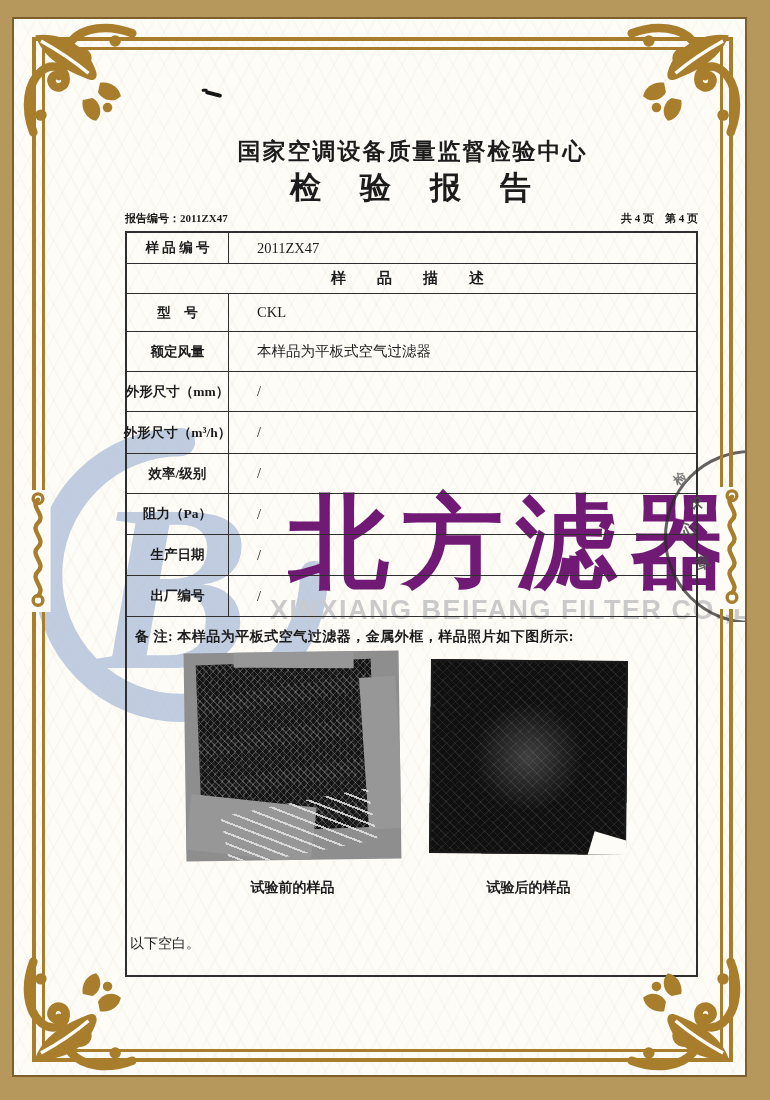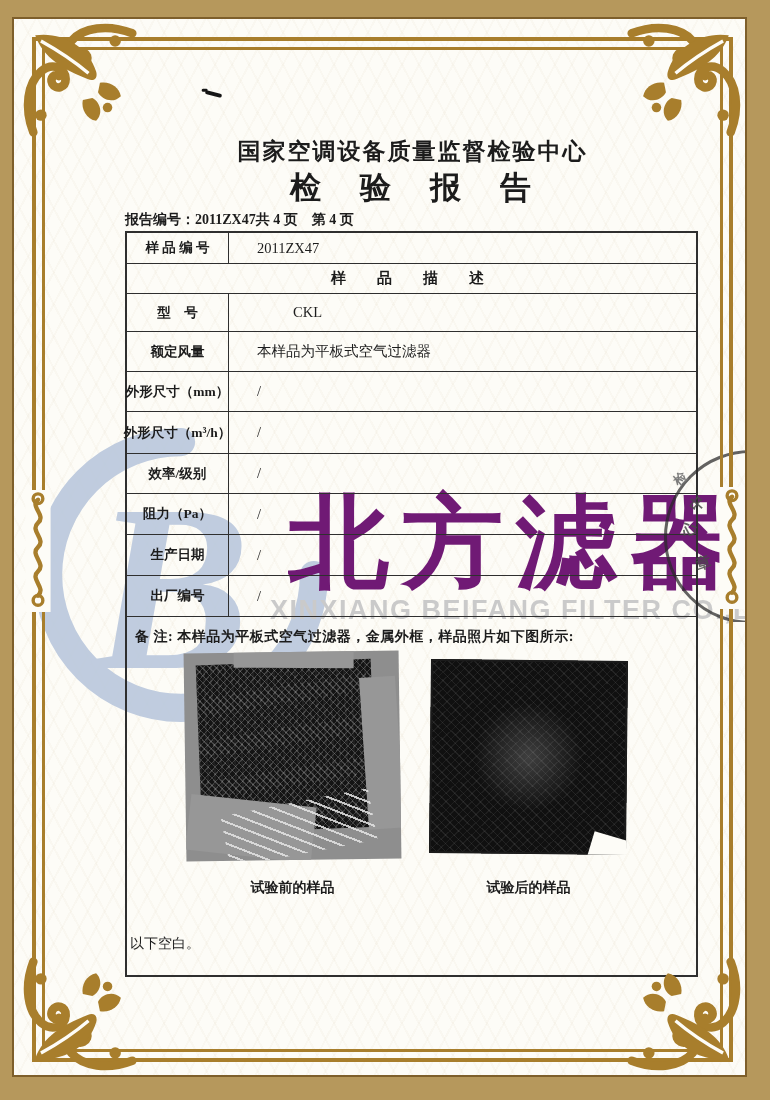--- a/index.html
+++ b/index.html
@@ -43,27 +43,27 @@
 
   
   .content{position:absolute;inset:0;z-index:2;}
   .org-name{position:absolute;left:125px;top:136px;width:575px;text-align:center;
     font-family:"Liberation Sans","DejaVu Sans",sans-serif;
     font-size:23px;font-weight:bold;letter-spacing:2px;}
   .report-title{position:absolute;left:125px;top:167px;width:575px;text-align:center;
     font-family:"Liberation Sans","DejaVu Sans",sans-serif;
     font-size:31px;font-weight:bold;letter-spacing:4px;}
   .header-line{position:absolute;left:125px;top:211px;width:573px;display:flex;
-    font-size:14px;font-weight:600;}
+    justify-content:space-between;font-size:11px;font-weight:600;}
 
   .sample-table{position:absolute;left:125px;top:231px;width:573px;
     border:2px solid #2f2f2f;box-sizing:border-box;background:transparent;}
   .trow{display:flex;border-top:1.6px solid #2f2f2f;box-sizing:border-box;align-items:stretch;}
   .trow:first-child{border-top:none;}
-  .h30{height:30px;} .h38{height:38px;gap:36px;} .h40{height:40px;} .h41{height:41px;} .h42{height:42px;}
+  .h30{height:30px;} .h38{height:38px;} .h40{height:40px;} .h41{height:41px;} .h42{height:42px;}
   .lbl{width:97px;flex:0 0 97px;border-right:1.6px solid #2f2f2f;display:flex;
     align-items:center;justify-content:center;text-align:center;
     font-size:13.5px;font-weight:600;white-space:pre;padding:0 2px;}
   .val{flex:1;display:flex;align-items:center;padding-left:28px;font-size:14.5px;}
   .section-row{justify-content:center;align-items:center;display:flex;
     font-size:15px;font-weight:bold;letter-spacing:8px;}
   .remark-row{position:relative;height:359px;display:block;}
   .remark-text{position:absolute;left:8px;top:11px;font-size:14px;font-weight:bold;letter-spacing:.5px;}
 
   

